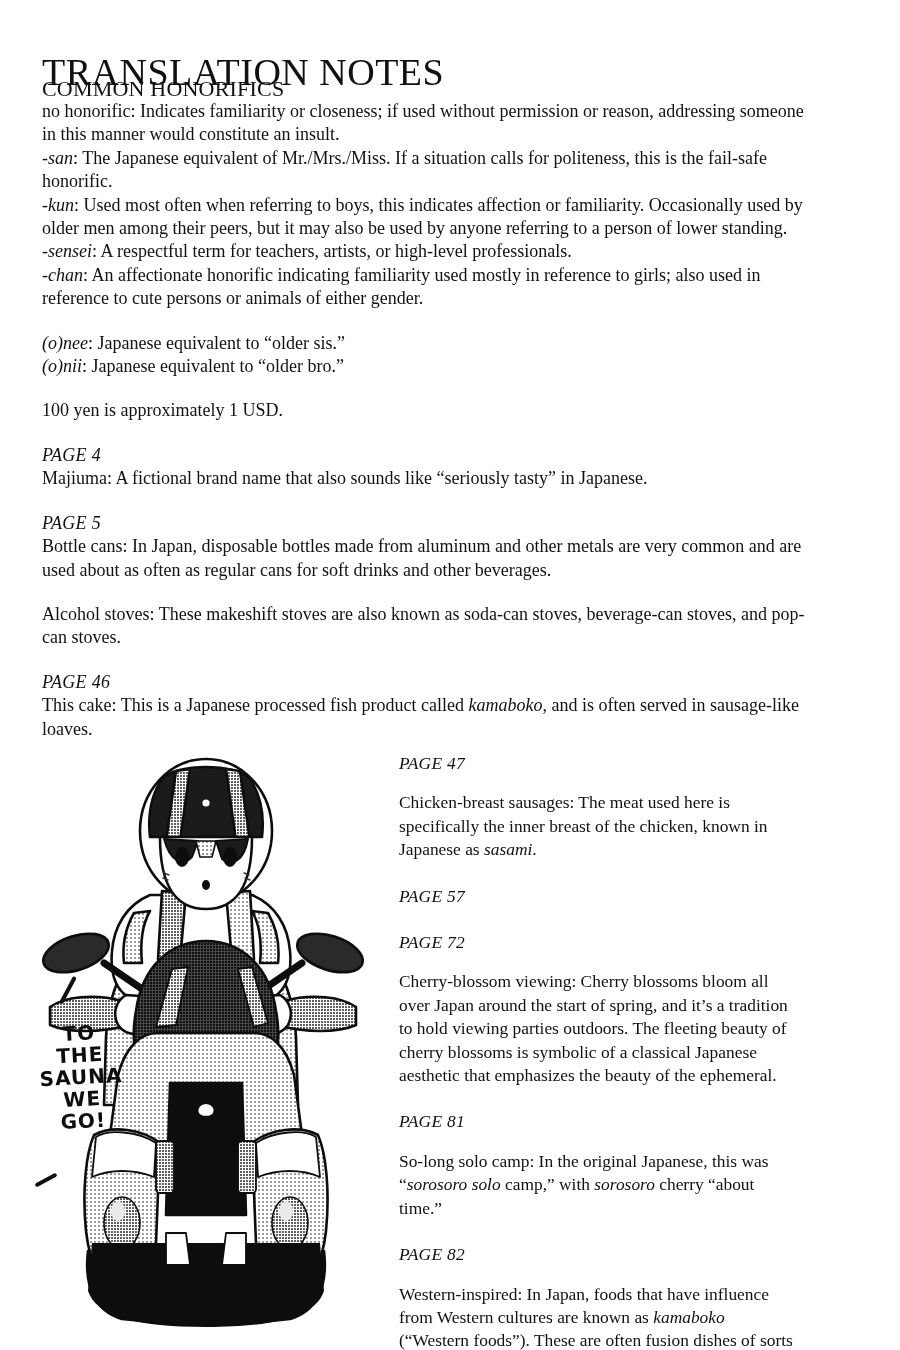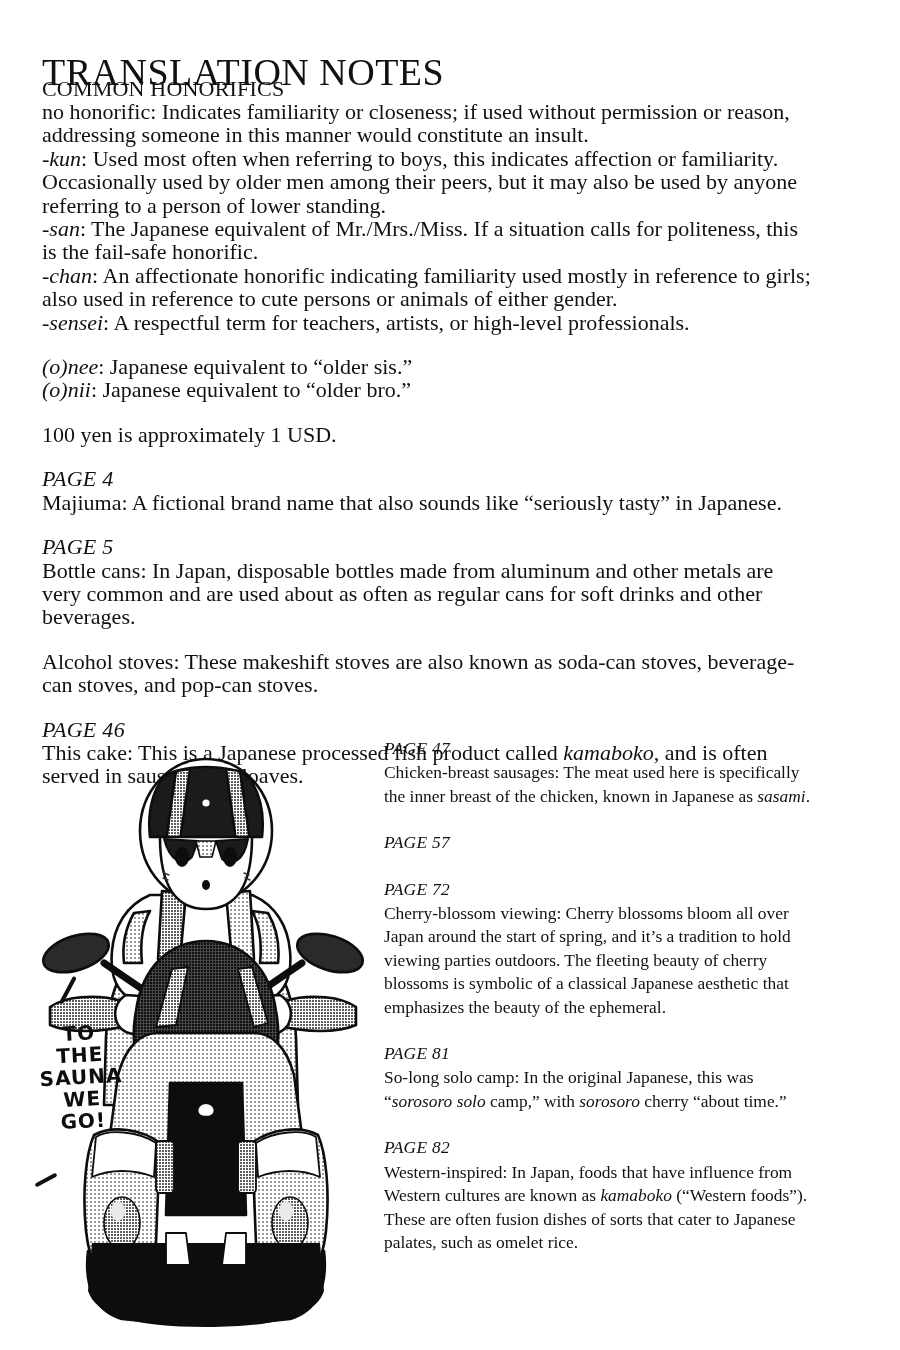--- a/index.html
+++ b/index.html
@@ -44,21 +44,21 @@
     line-height: 1.2;
     white-space: nowrap;
   }
 
   
   .col-main {
     position: absolute;
     left: 42px;
     top: 100px;
     width: 772px;
-    font-size: 22px;
+    font-size: 18px;
     line-height: 23.4px;
     text-align: left;
   }
 
   .col-main p {
     margin: 0;
   }
   .col-main p.gap {
     margin-top: 21px;
   }
@@ -66,21 +66,21 @@
   
   .col-right {
     position: absolute;
     left: 383px;
     top: 736px;
     width: 432px;
     font-size: 17.4px;
     line-height: 23.4px;
     text-align: left;
   }
-  .col-right p { margin: 1px; }
+  .col-right p { margin: 16px; }
   .col-right p.gap { margin-top: 23px; }
 
   .pagelabel {
     font-style: italic;
     letter-spacing: 0.3px;
   }
   b.term { font-weight: 400; }
   i.term { font-style: italic; }
 
   
@@ -131,27 +131,27 @@
 <div class="page">
 
   <h1 class="doc-title">TRANSLATION NOTES</h1>
 
   <div class="section-heading">COMMON HONORIFICS</div>
 
   <div class="col-main">
 
     <p>no honorific: Indicates familiarity or closeness; if used without permission or reason, addressing someone in this manner would constitute an insult.</p>
 
+    <p><i class="term">-san</i><span>: The Japanese equivalent of Mr./Mrs./Miss. If a situation calls for politeness, this is the fail-safe honorific.</span></p>
+
     <p><i class="term">-kun</i><span>: Used most often when referring to boys, this indicates affection or familiarity. Occasionally used by older men among their peers, but it may also be used by anyone referring to a person of lower standing.</span></p>
 
-    <p><i class="term">-san</i><span>: The Japanese equivalent of Mr./Mrs./Miss. If a situation calls for politeness, this is the fail-safe honorific.</span></p>
+    <p><i class="term">-sensei</i><span>: A respectful term for teachers, artists, or high-level professionals.</span></p>
 
     <p><i class="term">-chan</i><span>: An affectionate honorific indicating familiarity used mostly in reference to girls; also used in reference to cute persons or animals of either gender.</span></p>
-
-    <p><i class="term">-sensei</i><span>: A respectful term for teachers, artists, or high-level professionals.</span></p>
 
     <p class="gap"><i class="term">(o)nee</i><span>: Japanese equivalent to “older sis.”</span></p>
 
     <p><i class="term">(o)nii</i><span>: Japanese equivalent to “older bro.”</span></p>
 
     <p class="gap">100 yen is approximately 1 USD.</p>
 
     <p class="gap pagelabel">PAGE 4</p>
     <p><b class="term">Majiuma</b><span>: A fictional brand name that also sounds like “seriously tasty” in Japanese.</span></p>
 

